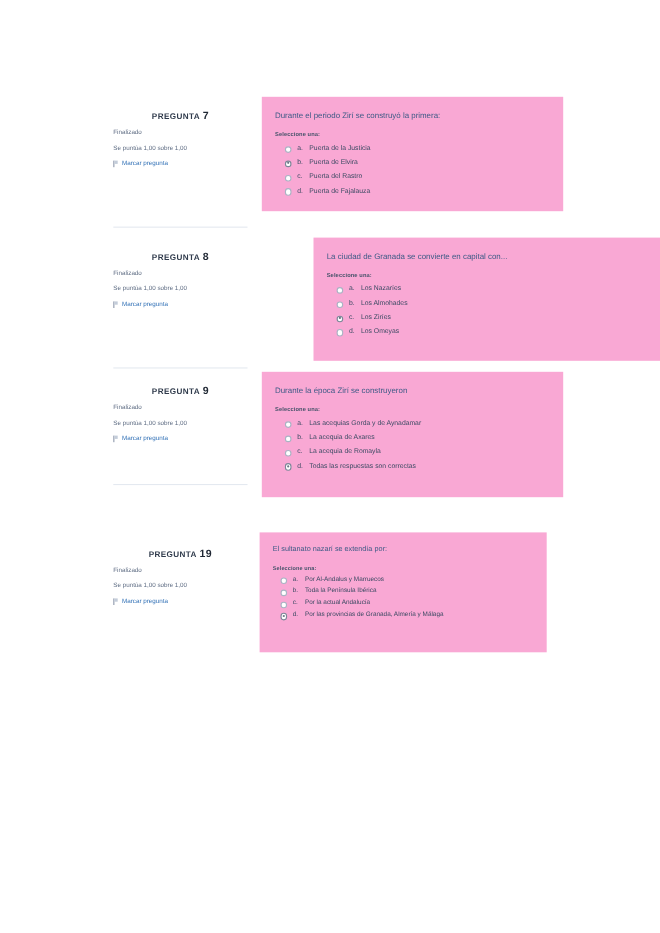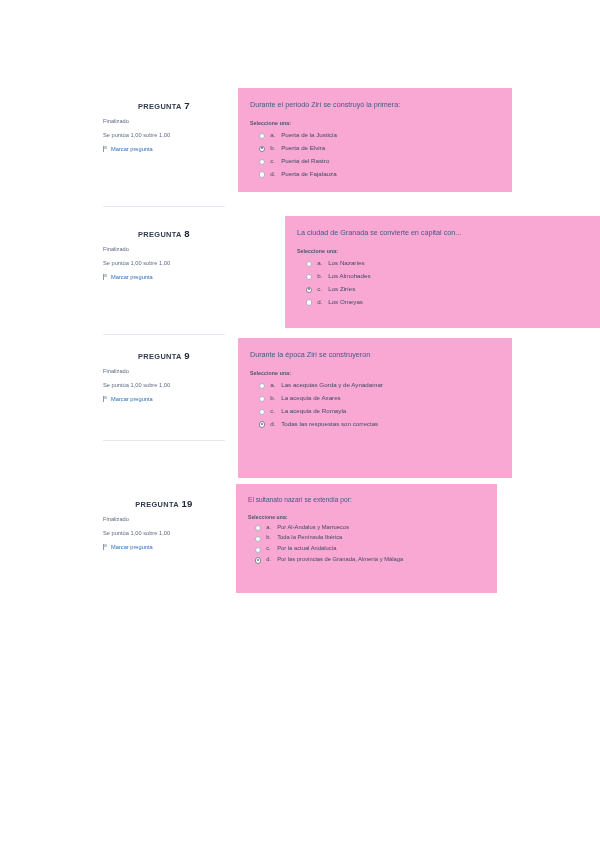--- a/index.html
+++ b/index.html
@@ -277,21 +277,21 @@
       <div class="q-number">
         <span>PREGUNTA</span><span class="num">9</span>
       </div>
       <div class="q-state">Finalizado</div>
       <div class="q-grade">Se puntúa 1,00 sobre 1,00</div>
       <div class="q-flag">
         <span class="flag-icon"></span>
         <span>Marcar pregunta</span>
       </div>
     </div>
-    <div class="q-panel" style="left:238px; top:-12px; width:274px; height:140px; padding:12px 32px 0 12px; box-sizing:border-box;">
+    <div class="q-panel" style="left:238px; top:-12px; width:274px; height:114px; padding:12px 32px 0 12px; box-sizing:border-box;">
       <p class="q-text">Durante la época Zirí se construyeron</p>
       <div class="q-select-label">Seleccione una:</div>
       <ul class="options">
         <li class="option">
           <span class="radio"></span>
           <span class="opt-letter">a.</span>
           <span class="opt-text">Las acequias Gorda y de Aynadamar</span>
         </li>
         <li class="option">
           <span class="radio"></span>

